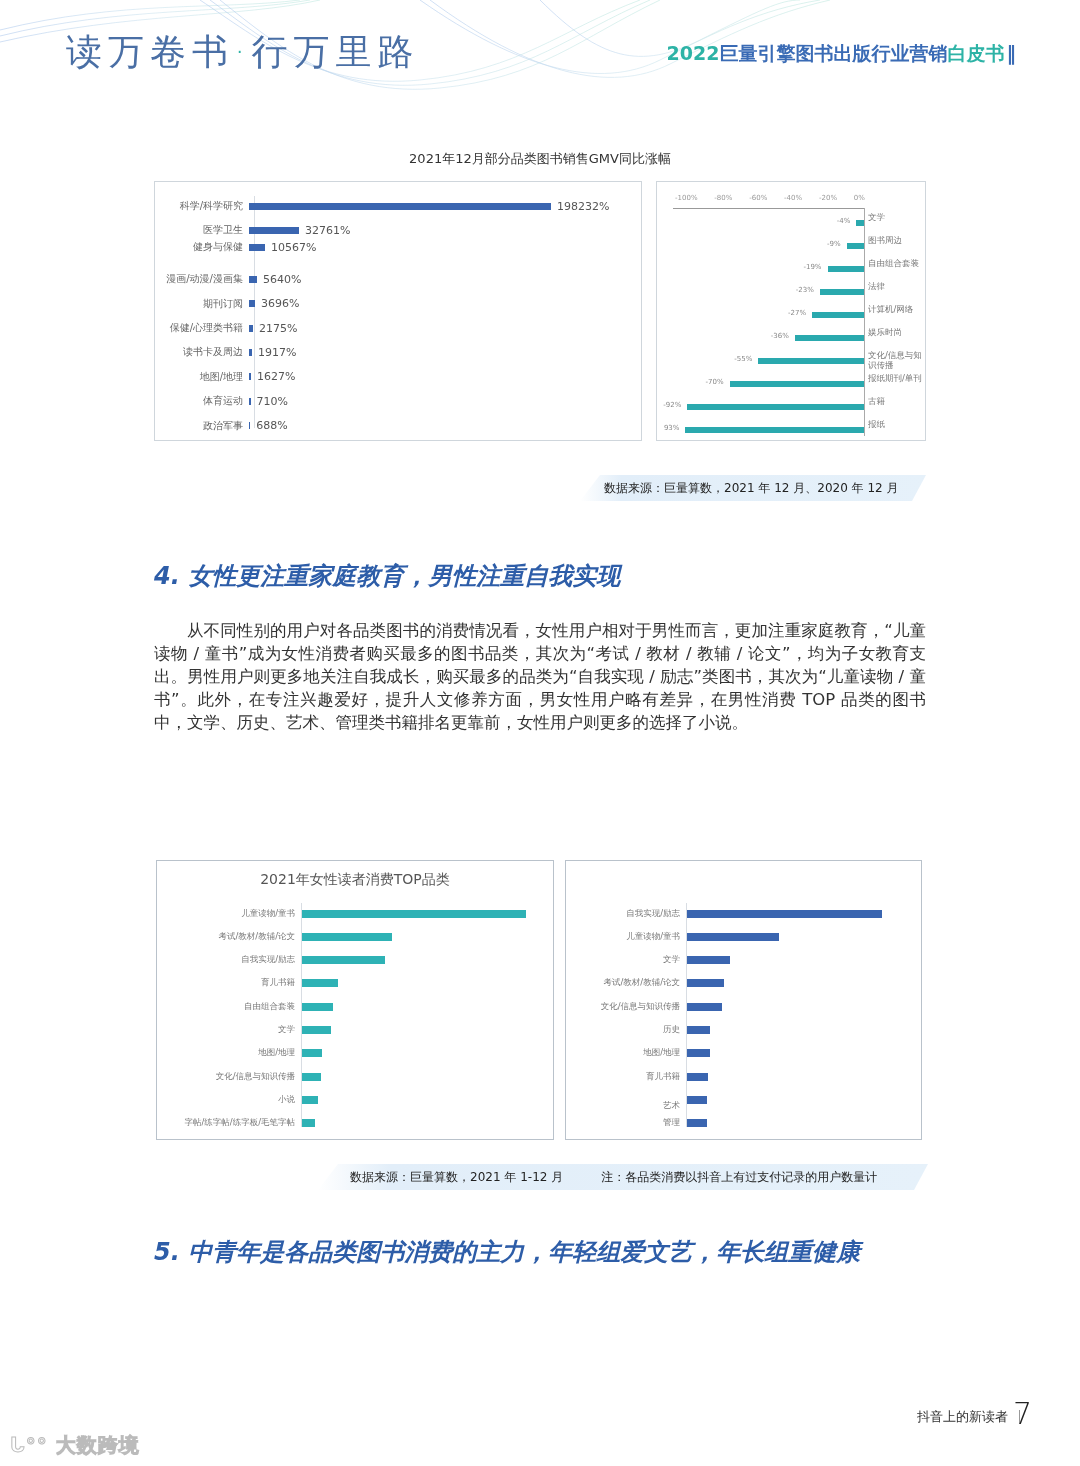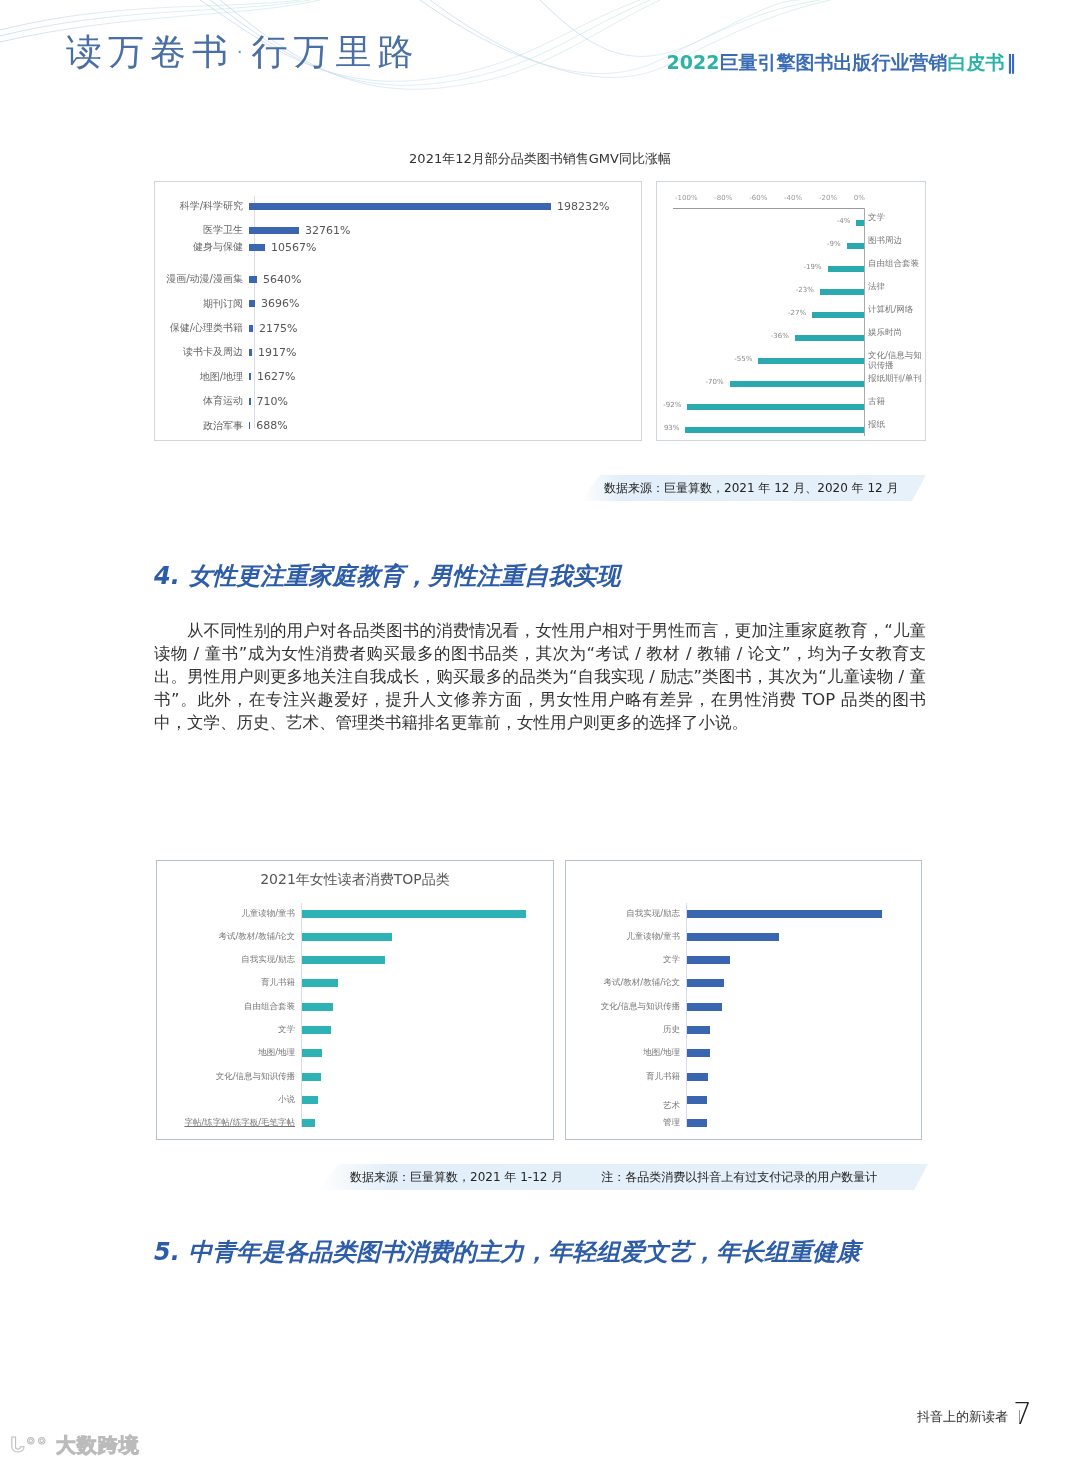--- a/index.html
+++ b/index.html
@@ -1,21 +1,21 @@
 <!DOCTYPE html>
 <html><head>
 <meta charset="utf-8">
 <style>
   * { box-sizing: border-box; margin: 0; padding: 0; }
   body { width: 1080px; height: 1466px; background: #fff; position: relative; overflow: hidden;
          font-family: "DejaVu Sans", "Liberation Sans", sans-serif; color: #333; }
   .wave { position: absolute; left: 0; top: 0; width: 1080px; height: 110px; pointer-events: none; }
   .brand-slogan { position: absolute; left: 66px; top: 28px; font-size: 36px; color: #4a6fa5; letter-spacing: 6px; font-weight: 300; }
   .brand-slogan .dot { color: #2db3a6; }
-  .report-title { position: absolute; right: 64px; top: 50px; font-size: 19px; font-weight: bold; color: #3a6bb5; }
+  .report-title { position: absolute; right: 64px; top: 41px; font-size: 19px; font-weight: bold; color: #3a6bb5; }
   .report-title .y { color: #2db3a6; }
   .report-title .w { color: #2db3a6; }
   .report-title .bar { color: #3a6bb5; margin-left: 2px; }
 
   .chart-main-title { position: absolute; left: 154px; width: 772px; top: 150px; text-align: center; font-size: 13px; color: #333; }
   .panel { position: absolute; border: 1px solid #cfd6dc; background: #fff; }
   .panel.p1 { left: 154px; top: 181px; width: 488px; height: 260px; }
   .panel.p2 { left: 656px; top: 181px; width: 270px; height: 260px; }
 
   .hrow { position: absolute; left: 0; height: 24px; display: flex; align-items: center; font-size: 10px; color: #666; }
@@ -249,21 +249,21 @@
     </div>
     <div class="vrow" style="top: 204.1px;">
       <span class="lbl" style="width: 145px;">文化/信息与知识传播</span>
       <span class="bar teal" style="width: 19.04px;"></span>
     </div>
     <div class="vrow" style="top: 227.4px;">
       <span class="lbl" style="width: 145px;">小说</span>
       <span class="bar teal" style="width: 15.68px;"></span>
     </div>
     <div class="vrow" style="top: 250.7px;">
-      <span class="lbl" style="width: 145px; text-decoration: underline;">字帖/练字帖/练字板/毛笔字帖</span>
+      <span class="lbl" style="width: 145px;">字帖/练字帖/练字板/毛笔字帖</span>
       <span class="bar teal" style="width: 13.44px;"></span>
     </div>
   </div>
 
 <div class="panel p4" id="p4">
   <div class="axis-v" style="left:120px;top:42px"></div>
 <div class="vrow" style="top: 41px;">
       <span class="lbl" style="width: 121px;">自我实现/励志</span>
       <span class="bar blue" style="width: 195px;"></span>
     </div>

